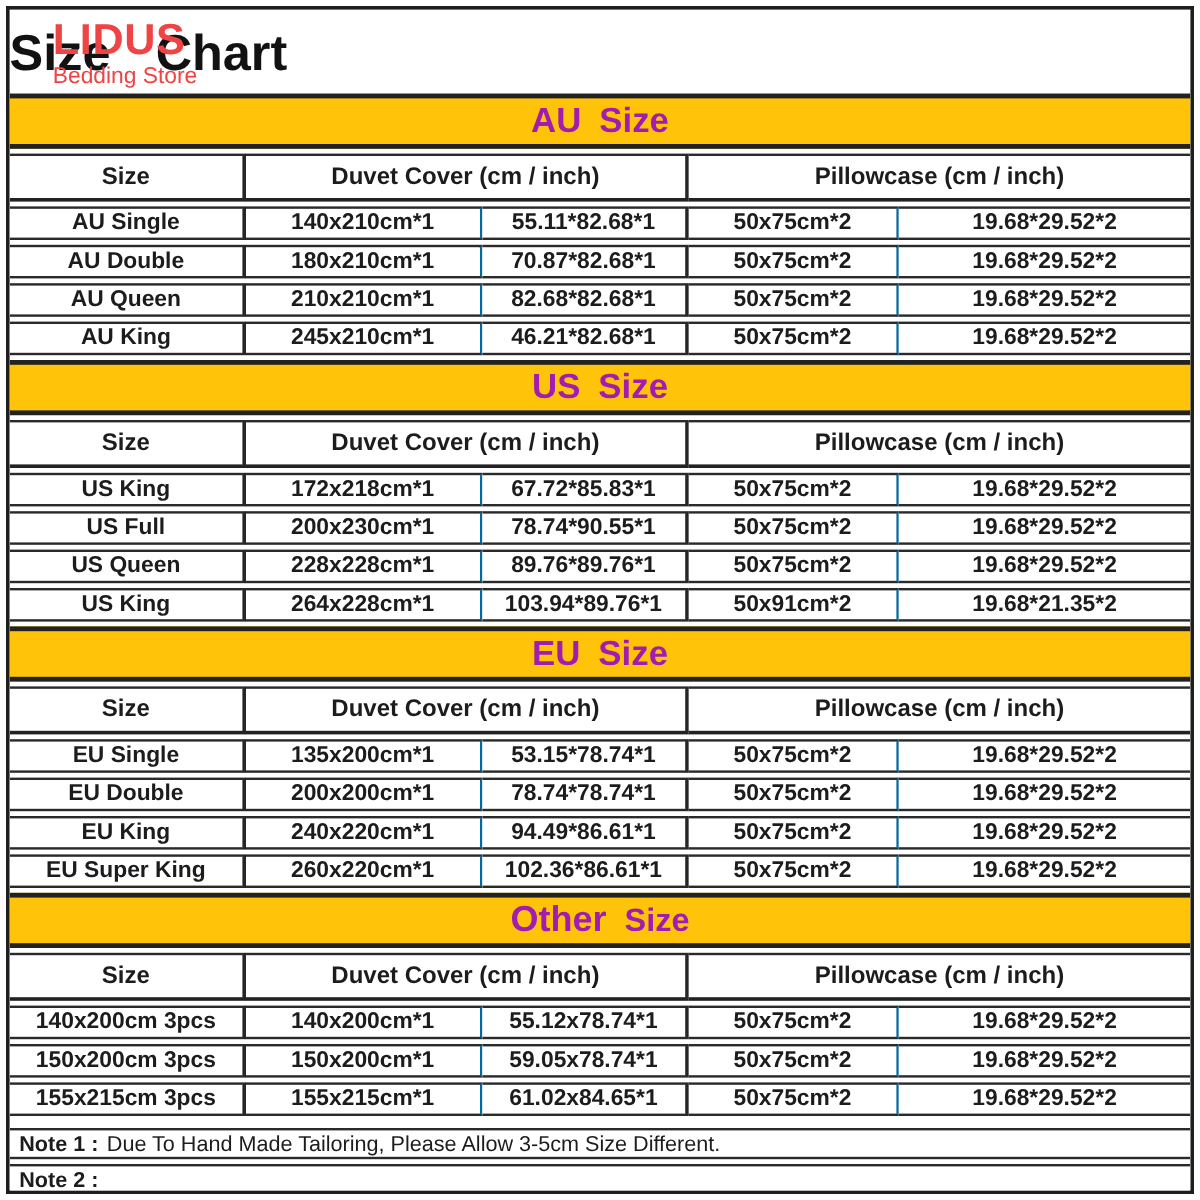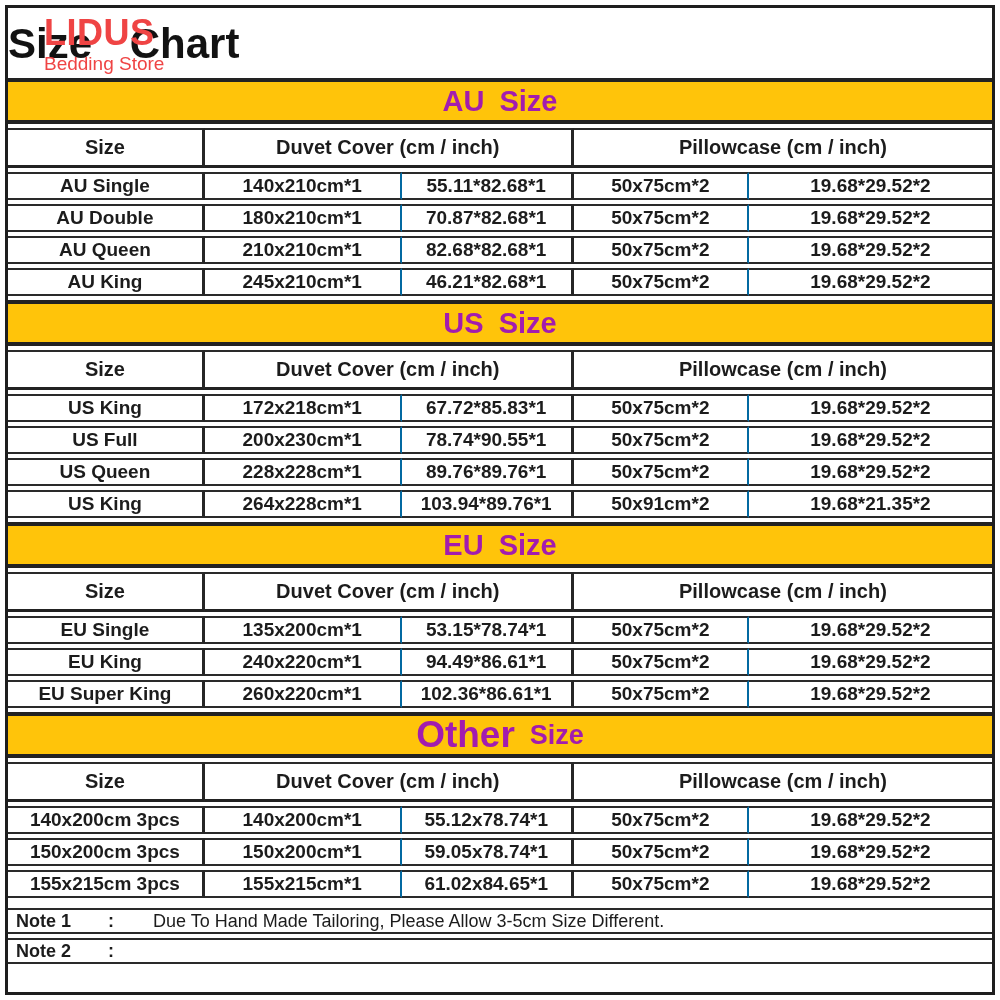--- a/index.html
+++ b/index.html
@@ -17,39 +17,39 @@
   .title{text-align:left;font-size:42px;font-weight:700;padding-top:12px;
          word-spacing:26px;color:#121212;}
 
   
   .banner{flex:none;height:38px;background:#ffc40a;
           border-top:4px solid #222222;border-bottom:4px solid #222222;
           display:flex;align-items:center;justify-content:center;gap:15px;
           font-weight:700;color:#a21caf;}
   .banner .bmain{font-size:29px;}
   .banner .bsub{font-size:29px;}
-  .banner.other .bmain{font-size:37px;}
+  .banner.other .bmain{font-size:30px;}
   .banner.other .bsub{font-size:27px;}
 
   
   table.t{width:100%;border-collapse:separate;border-spacing:0 4px;
           table-layout:fixed;flex:none;}
   table.t th{height:33px;font-size:20px;font-weight:700;text-align:center;
              background:#fff;border-top:2px solid #2a2a2a;border-bottom:3px solid #222222;}
   table.t td{height:22px;font-size:19px;font-weight:700;text-align:center;
              background:#fff;border-top:2px solid #2a2a2a;border-bottom:2px solid #2a2a2a;
              white-space:nowrap;overflow:hidden;}
   .vr3{border-right:3px solid #262626;}
   .vr1{border-right:2px solid #0369a1;}
 
   
   .notes{flex:none;margin-top:2px;}
   .note{height:22px;border-top:2px solid #2a2a2a;border-bottom:2px solid #2a2a2a;
         margin-top:4px;display:flex;align-items:center;padding-left:8px;
-        font-size:18px;background:#fff;gap:32px;}
+        font-size:18px;background:#fff;}
   .note .lbl{font-weight:700;margin-right:5px;}
   .note .sep{margin-right:7px;font-weight:700;}
 </style>
 </head>
 <body>
 
 <div class="frame">
 
   <div class="hdr">
     <div class="logo">
@@ -172,20 +172,27 @@
     <tbody>
         <tr>
       <th class="vr3">Size</th>
       <th class="vr3" colspan="2">Duvet Cover (cm / inch)</th>
       <th colspan="2">Pillowcase (cm / inch)</th>
     </tr>
     <tr>
       <td class="vr3">EU Single</td>
       <td class="vr1">135x200cm*1</td>
       <td class="vr3">53.15*78.74*1</td>
+      <td class="vr1">50x75cm*2</td>
+      <td>19.68*29.52*2</td>
+    </tr>
+    <tr>
+      <td class="vr3">EU Double</td>
+      <td class="vr1">200x200cm*1</td>
+      <td class="vr3">78.74*78.74*1</td>
       <td class="vr1">50x75cm*2</td>
       <td>19.68*29.52*2</td>
     </tr>
     <tr>
       <td class="vr3">EU King</td>
       <td class="vr1">240x220cm*1</td>
       <td class="vr3">94.49*86.61*1</td>
       <td class="vr1">50x75cm*2</td>
       <td>19.68*29.52*2</td>
     </tr>

